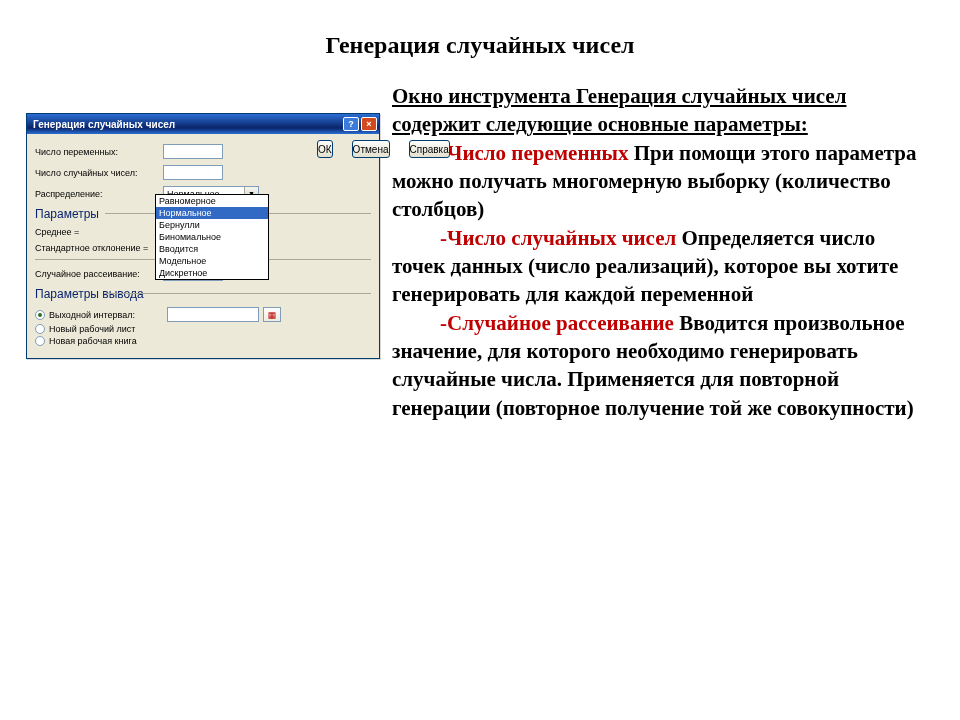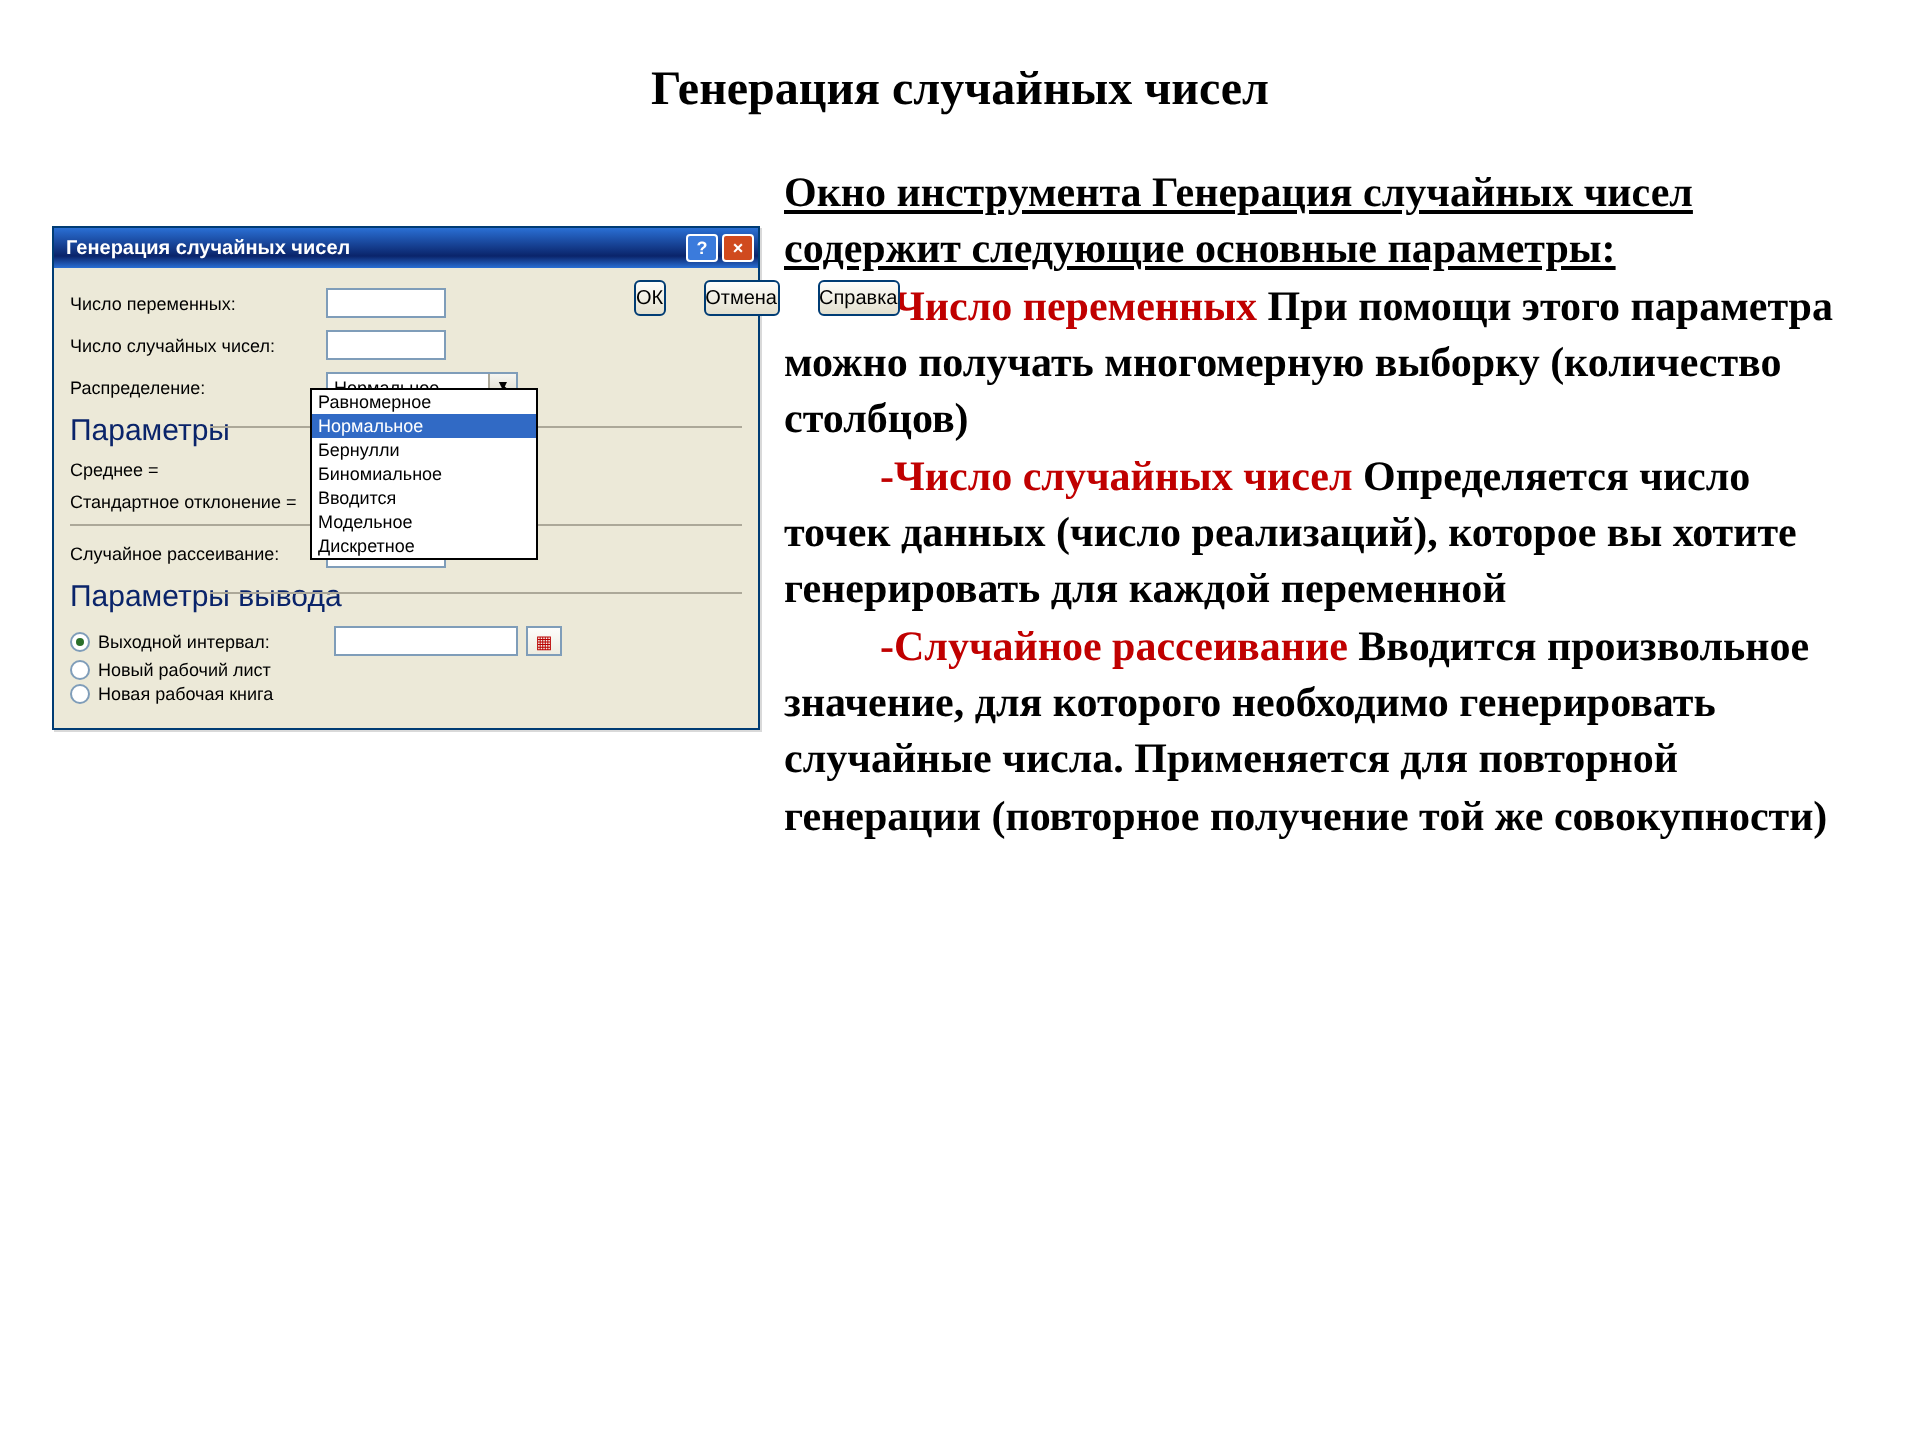--- a/index.html
+++ b/index.html
@@ -118,21 +118,21 @@
     border: 1px solid #000;
     background: #fff;
     z-index: 5;
     font-size: 9px;
   }
   .dropdown .opt { padding: 0 3px; line-height: 12px; height: 12px; white-space: nowrap; overflow: hidden; }
   .dropdown .opt.sel { background: #316ac5; color: #fff; }
 
   .group-caption {
     color: #0a246a;
-    font-size: 15px;
+    font-size: 12px;
     margin: 6px 0 0 0;
     position: relative;
   }
   .group-caption::after {
     content: "";
     position: absolute;
     left: 70px; right: 0; top: 6px;
     border-top: 1px solid #aca899;
   }
   .hr {

